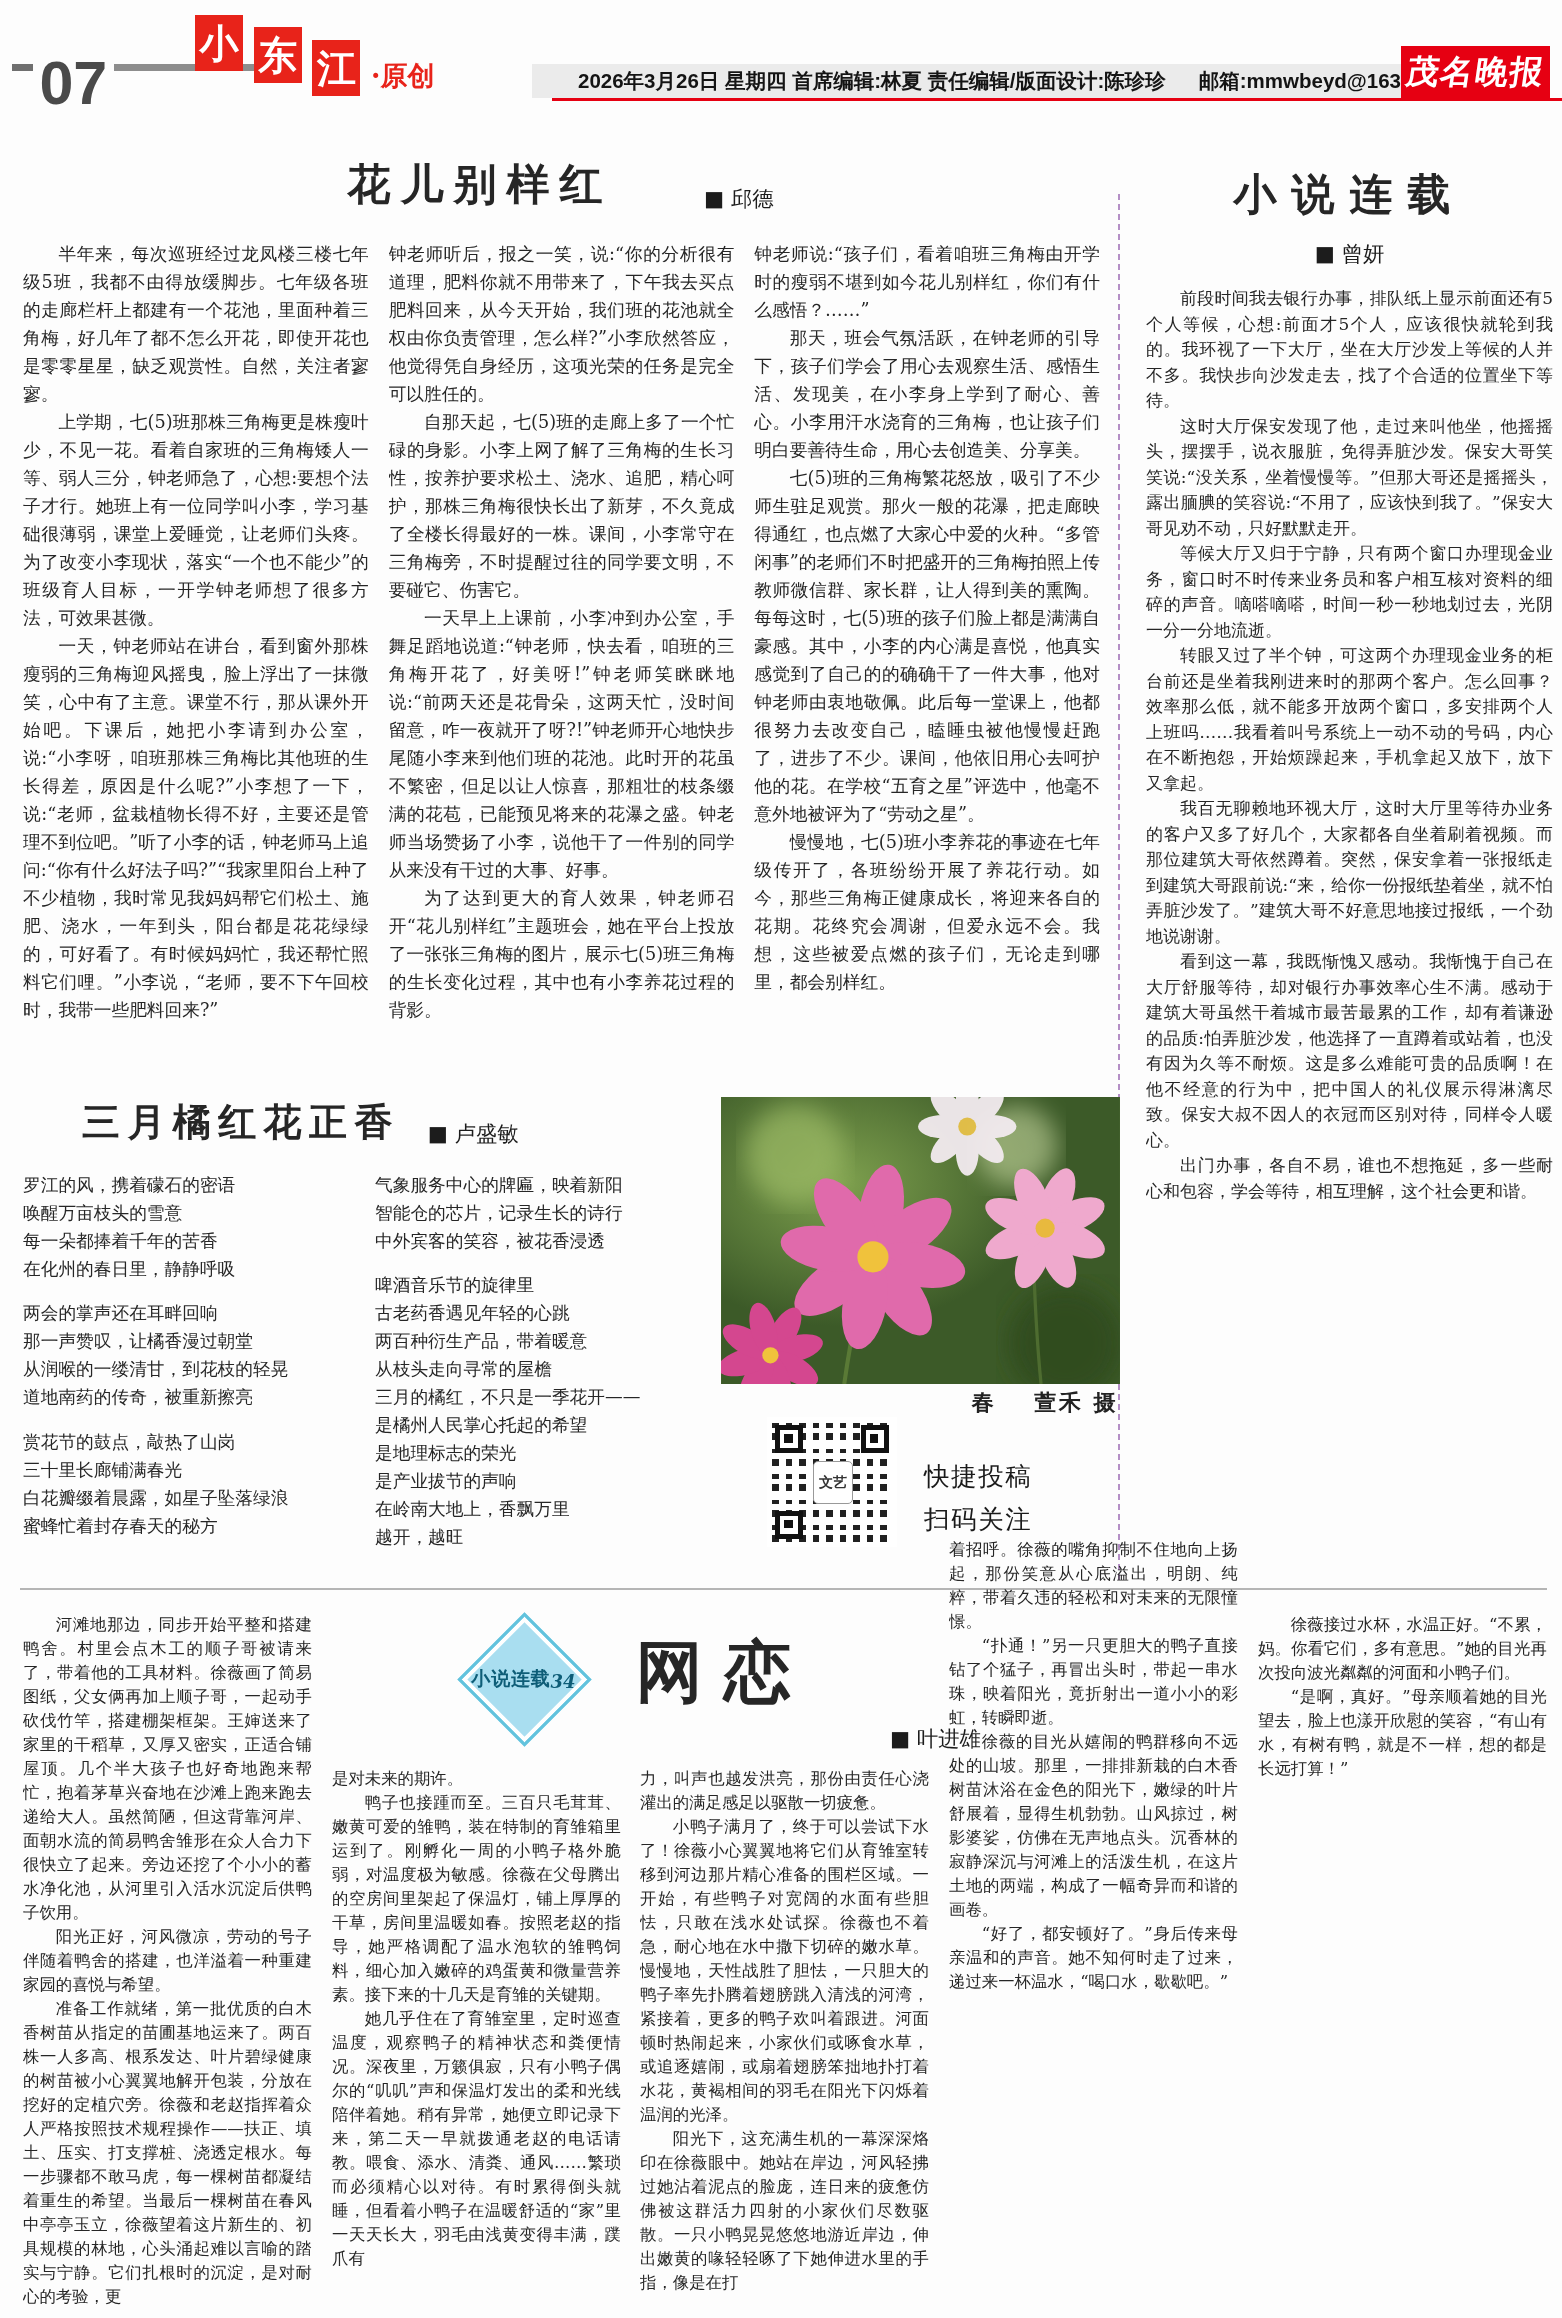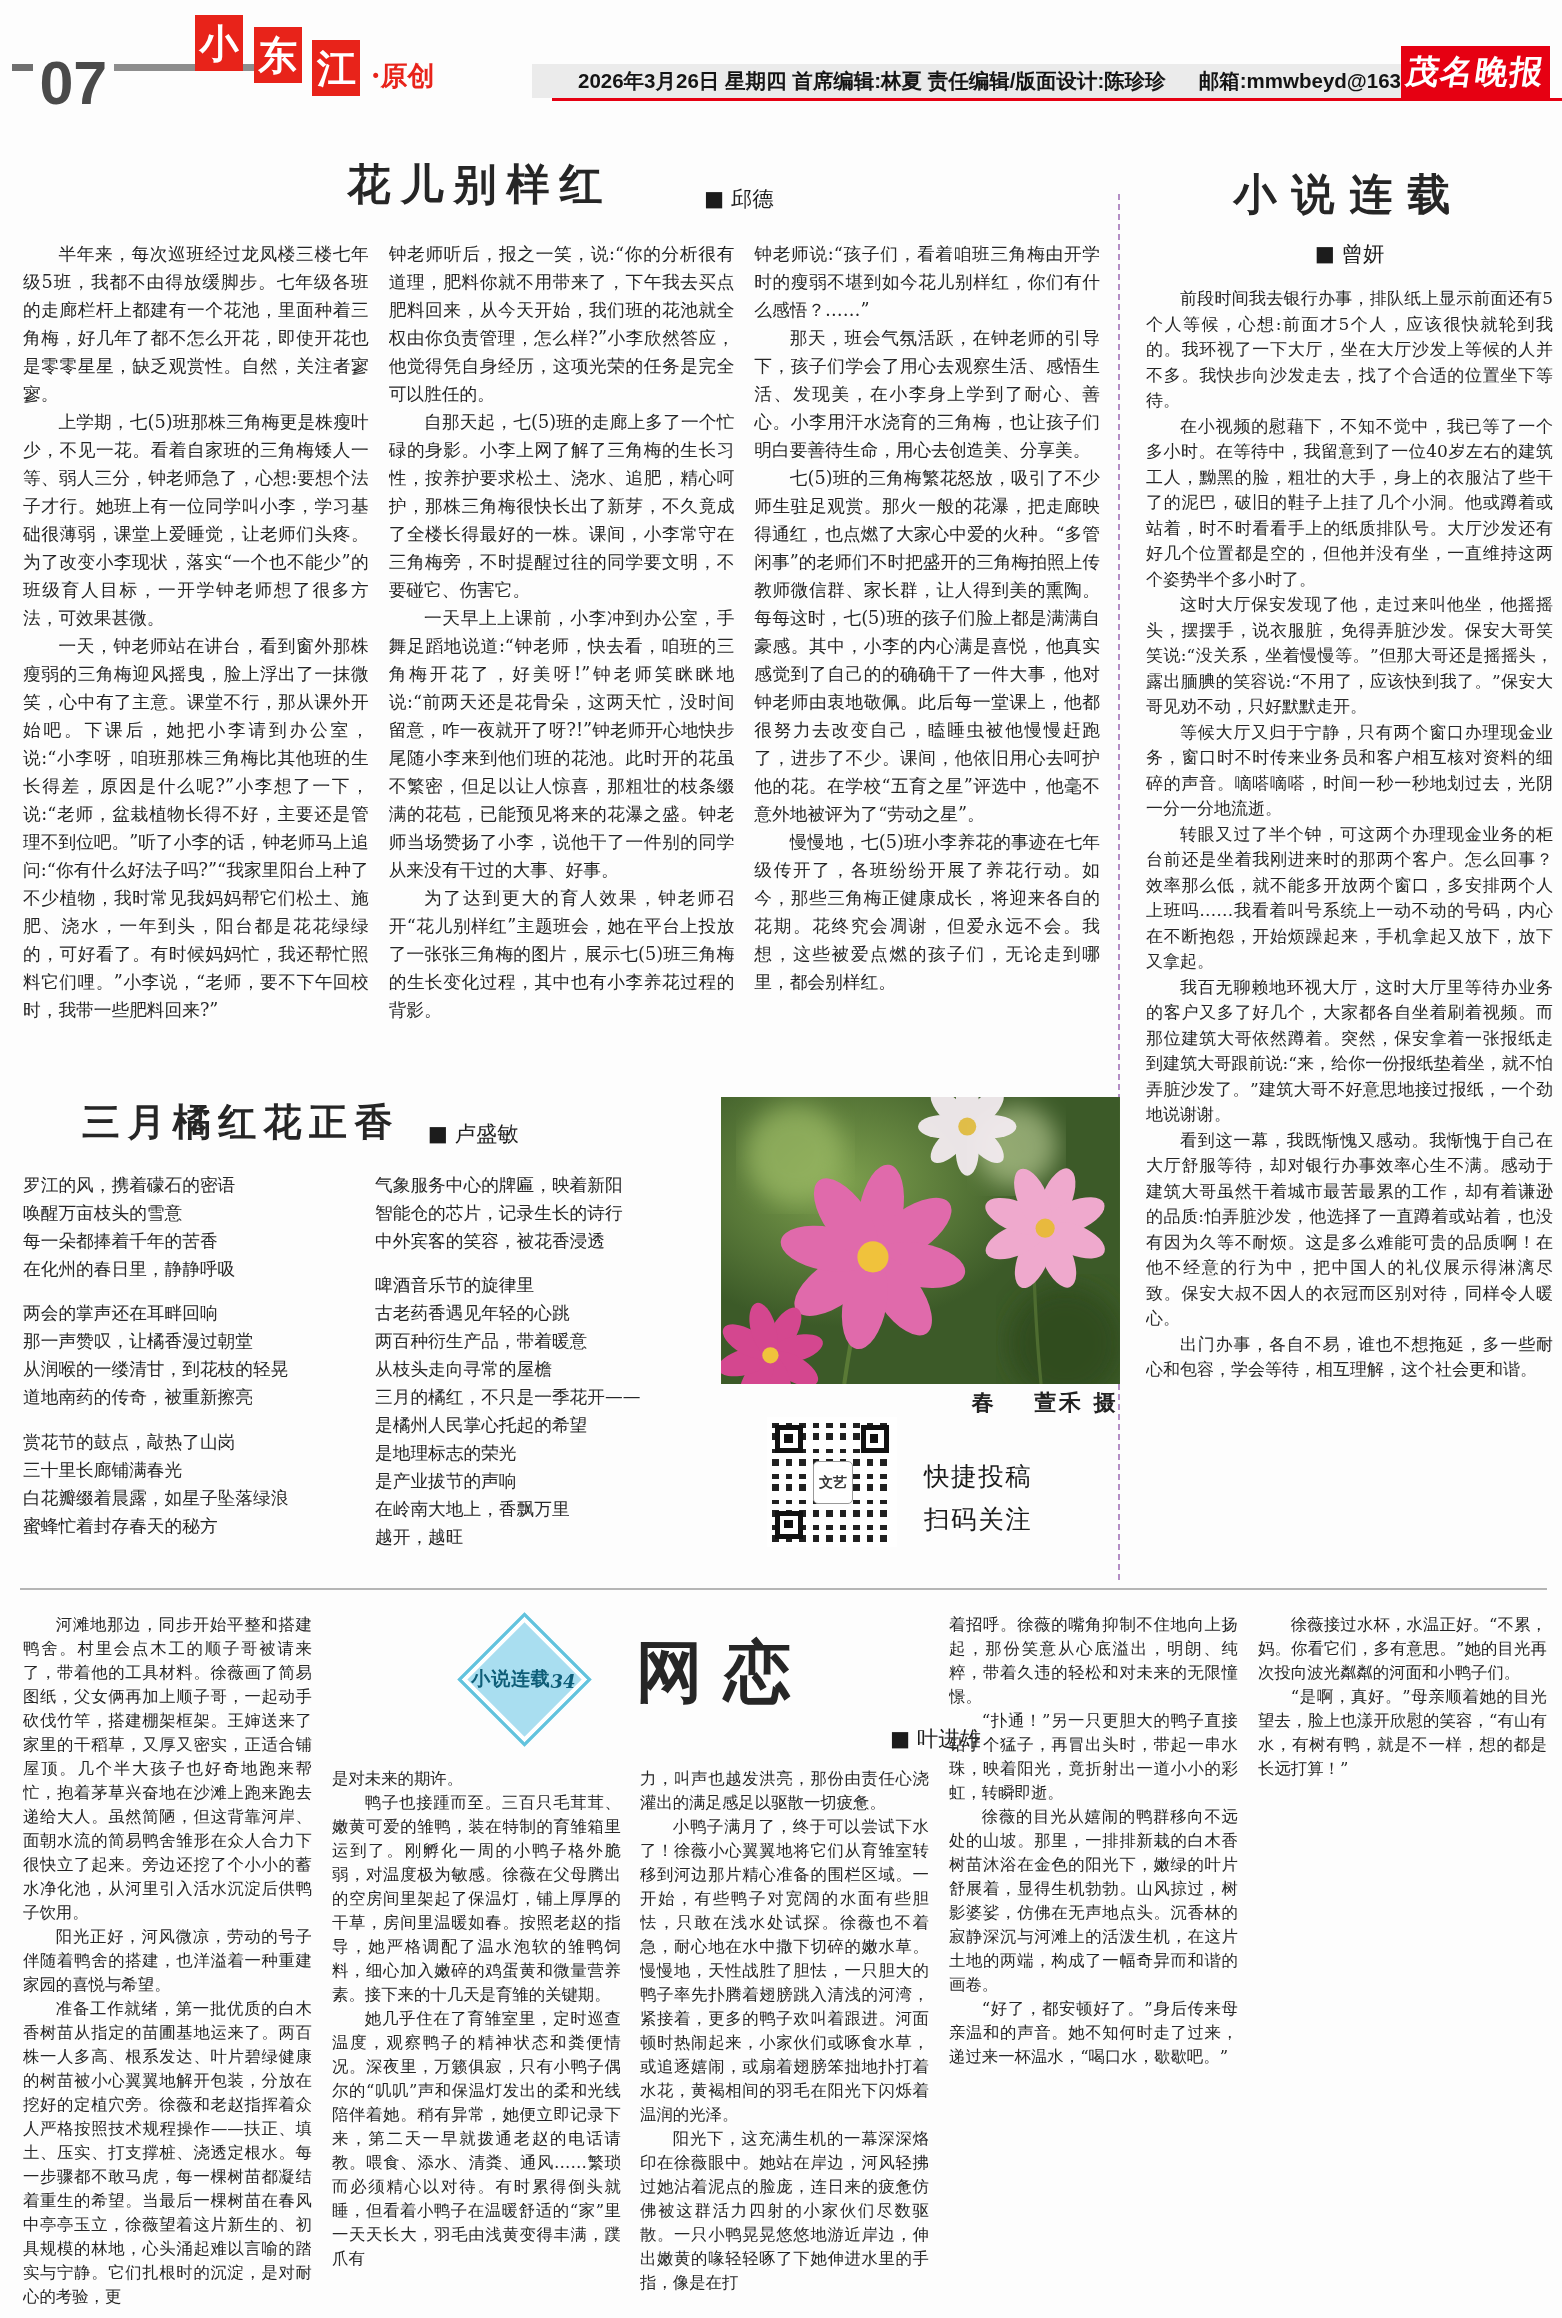--- a/index.html
+++ b/index.html
@@ -81,21 +81,21 @@
   #badge .btext{position:absolute;inset:0;display:flex;align-items:center;justify-content:center;
                 font-weight:bold;color:#0e5d77;}
   #badge .b1{font-size:19px;letter-spacing:0.8px;} #badge .b2{font-size:18px;margin-top:5px;font-style:italic;}
   #novel-title{position:absolute;left:609px;top:1627px;width:230px;text-align:center;
                font-size:67px;font-weight:bold;letter-spacing:21.3px;white-space:nowrap;}
   #novel-author{position:absolute;left:890px;top:1724px;}
   .ncol{position:absolute;width:289px;font-size:16.4px;line-height:24px;overflow:hidden;}
   #nc1{left:23px;top:1613px;height:696px;}
   #nc2{left:332px;top:1767px;height:542px;}
   #nc3{left:640px;top:1767px;height:542px;}
-  #nc4{left:949px;top:1613px;height:696px;}
+  #nc4{left:949px;top:1538px;height:696px;}
   #nc5{left:1258px;top:1613px;height:696px;}
 </style>
 </head>
 <body>
 
 <div id="page">
 
   <div id="pagenum">
     <div class="dash-s"></div>
     <div class="num">07</div>
@@ -136,21 +136,20 @@
         <p>慢慢地，七(5)班小李养花的事迹在七年级传开了，各班纷纷开展了养花行动。如今，那些三角梅正健康成长，将迎来各自的花期。花终究会凋谢，但爱永远不会。我想，这些被爱点燃的孩子们，无论走到哪里，都会别样红。</p>
       </div>
   </div>
 
   <div id="vdivider"></div>
   <div id="warm">
     <div id="warm-title">小说连载</div>
     <div id="warm-author" class="author">■ 曾妍</div>
     <div class="bodycol">
         <p>前段时间我去银行办事，排队纸上显示前面还有5个人等候，心想:前面才5个人，应该很快就轮到我的。我环视了一下大厅，坐在大厅沙发上等候的人并不多。我快步向沙发走去，找了个合适的位置坐下等待。</p>
-        <p>在小视频的慰藉下，不知不觉中，我已等了一个多小时。在等待中，我留意到了一位40岁左右的建筑工人，黝黑的脸，粗壮的大手，身上的衣服沾了些干了的泥巴，破旧的鞋子上挂了几个小洞。他或蹲着或站着，时不时看看手上的纸质排队号。大厅沙发还有好几个位置都是空的，但他并没有坐，一直维持这两个姿势半个多小时了。</p>
         <p>这时大厅保安发现了他，走过来叫他坐，他摇摇头，摆摆手，说衣服脏，免得弄脏沙发。保安大哥笑笑说:“没关系，坐着慢慢等。”但那大哥还是摇摇头，露出腼腆的笑容说:“不用了，应该快到我了。”保安大哥见劝不动，只好默默走开。</p>
         <p>等候大厅又归于宁静，只有两个窗口办理现金业务，窗口时不时传来业务员和客户相互核对资料的细碎的声音。嘀嗒嘀嗒，时间一秒一秒地划过去，光阴一分一分地流逝。</p>
         <p>转眼又过了半个钟，可这两个办理现金业务的柜台前还是坐着我刚进来时的那两个客户。怎么回事？效率那么低，就不能多开放两个窗口，多安排两个人上班吗……我看着叫号系统上一动不动的号码，内心在不断抱怨，开始烦躁起来，手机拿起又放下，放下又拿起。</p>
         <p>我百无聊赖地环视大厅，这时大厅里等待办业务的客户又多了好几个，大家都各自坐着刷着视频。而那位建筑大哥依然蹲着。突然，保安拿着一张报纸走到建筑大哥跟前说:“来，给你一份报纸垫着坐，就不怕弄脏沙发了。”建筑大哥不好意思地接过报纸，一个劲地说谢谢。</p>
         <p>看到这一幕，我既惭愧又感动。我惭愧于自己在大厅舒服等待，却对银行办事效率心生不满。感动于建筑大哥虽然干着城市最苦最累的工作，却有着谦逊的品质:怕弄脏沙发，他选择了一直蹲着或站着，也没有因为久等不耐烦。这是多么难能可贵的品质啊！在他不经意的行为中，把中国人的礼仪展示得淋漓尽致。保安大叔不因人的衣冠而区别对待，同样令人暖心。</p>
         <p>出门办事，各自不易，谁也不想拖延，多一些耐心和包容，学会等待，相互理解，这个社会更和谐。</p>
       </div>
   </div>
 
   <div id="poem">

